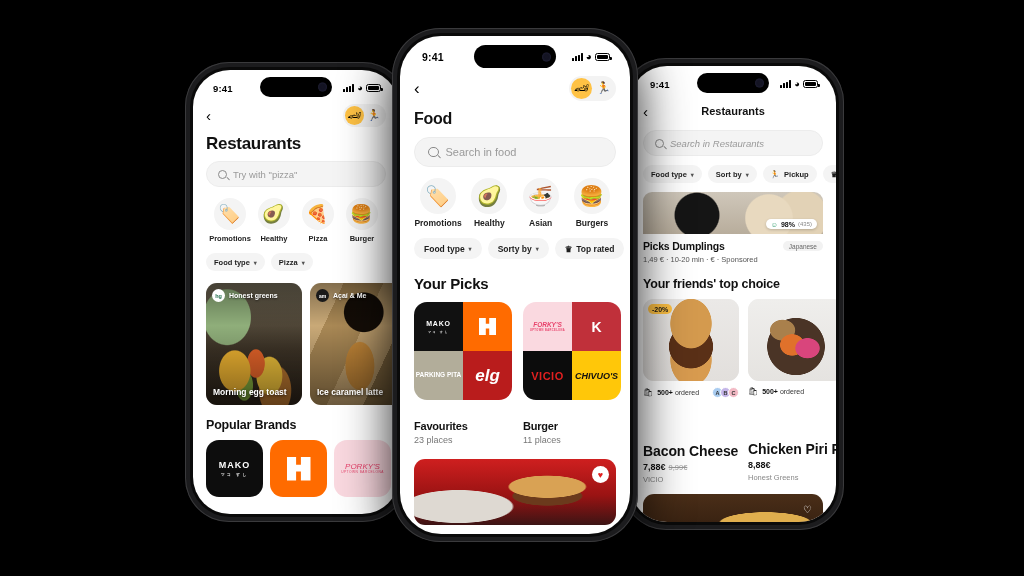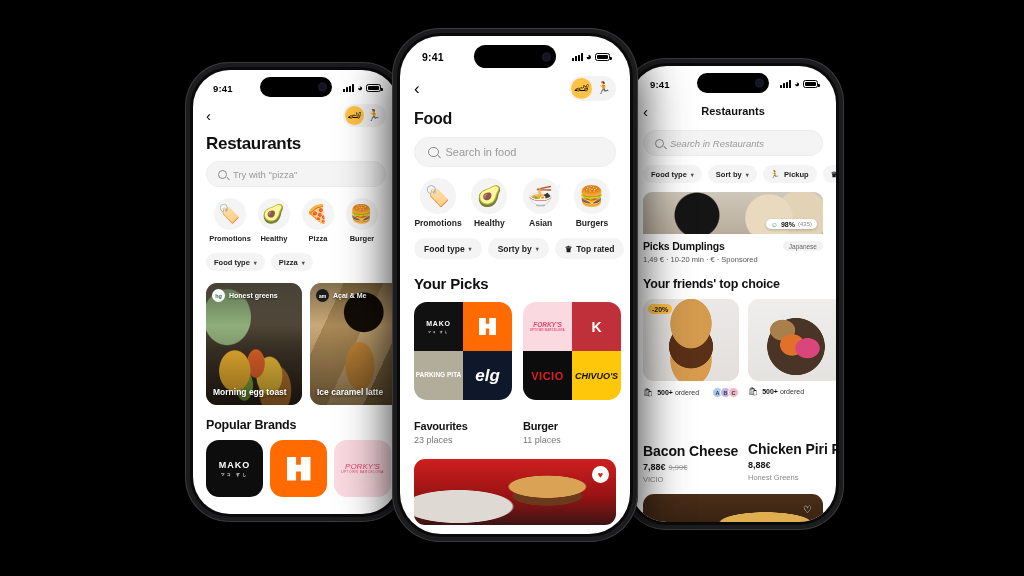--- a/index.html
+++ b/index.html
@@ -201,21 +201,21 @@
   .porkys-txt small{display:block;font-size:3.2px;letter-spacing:.5px;font-style:normal;}
 
   
   .picks { display:flex; gap:11px; }
   .pick { width:98px; flex:0 0 auto; }
   .grid4 { width:98px;height:98px;border-radius:13px;overflow:hidden;display:grid;grid-template-columns:1fr 1fr;grid-template-rows:1fr 1fr; }
   .q { display:flex;align-items:center;justify-content:center;text-align:center; }
   .q.mako{background:#111;}
   .q.horange{background:#FF6B00;}
   .q.parking{background:#b2ad9a;color:#fff;font-size:6.5px;font-weight:bold;line-height:1.25;}
-  .q.elg{background:#0f172a;color:#fff;font-size:17px;font-weight:bold;font-style:italic;}
+  .q.elg{background:#b91c1c;color:#fff;font-size:17px;font-weight:bold;font-style:italic;}
   .q.forkys{background:#fad9e0;}
   .q.kred{background:#c0303a;color:#fff;font-size:14px;font-weight:bold;}
   .q.vicio{background:#0c0c0c;color:#e02020;font-size:11px;font-weight:bold;letter-spacing:.5px;}
   .q.chivuos{background:#FFC709;color:#111;font-size:9px;font-weight:bold;font-style:italic;}
   .q .mako-mini{color:#fff;font-size:7px;font-weight:bold;letter-spacing:.8px;line-height:1.5;}
   .q .mako-mini small{display:block;font-size:3px;letter-spacing:1.6px;}
   .q .hm{width:17px;height:17px;background:#fff;
     clip-path:polygon(0 0,40% 0,40% 34%,60% 34%,60% 0,100% 0,100% 100%,60% 100%,60% 62%,40% 62%,40% 100%,0 100%);}
   .q .fk{color:#e8426b;font-size:6.5px;font-weight:bold;font-style:italic;line-height:1.25;}
   .q .fk small{display:block;font-size:2.6px;font-style:normal;letter-spacing:.4px;}

